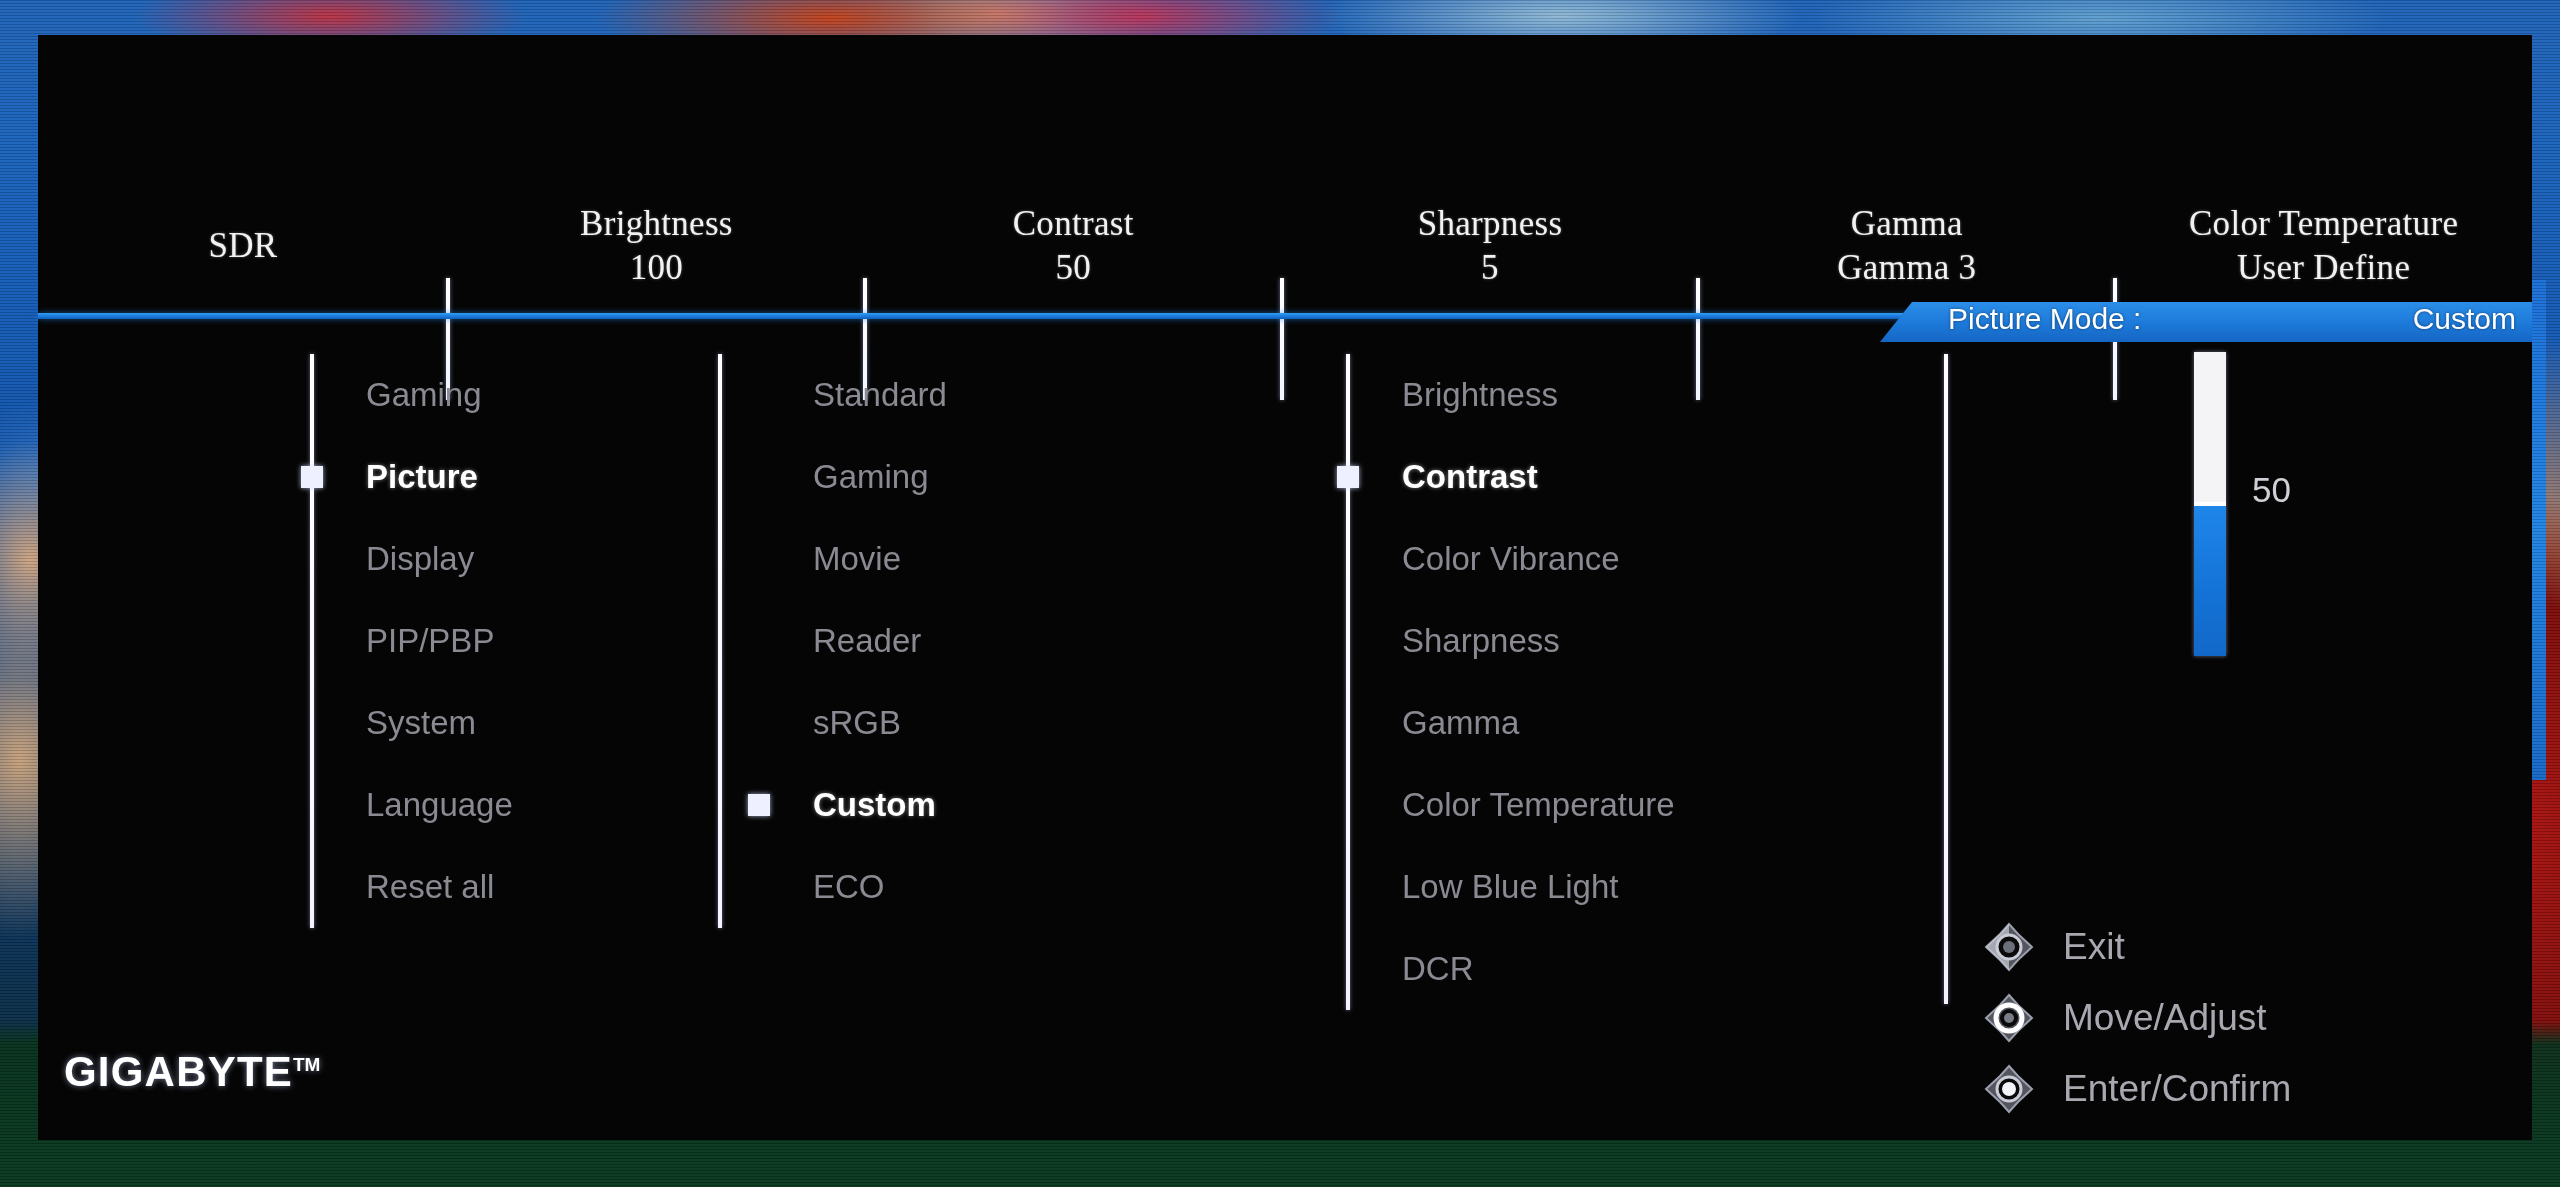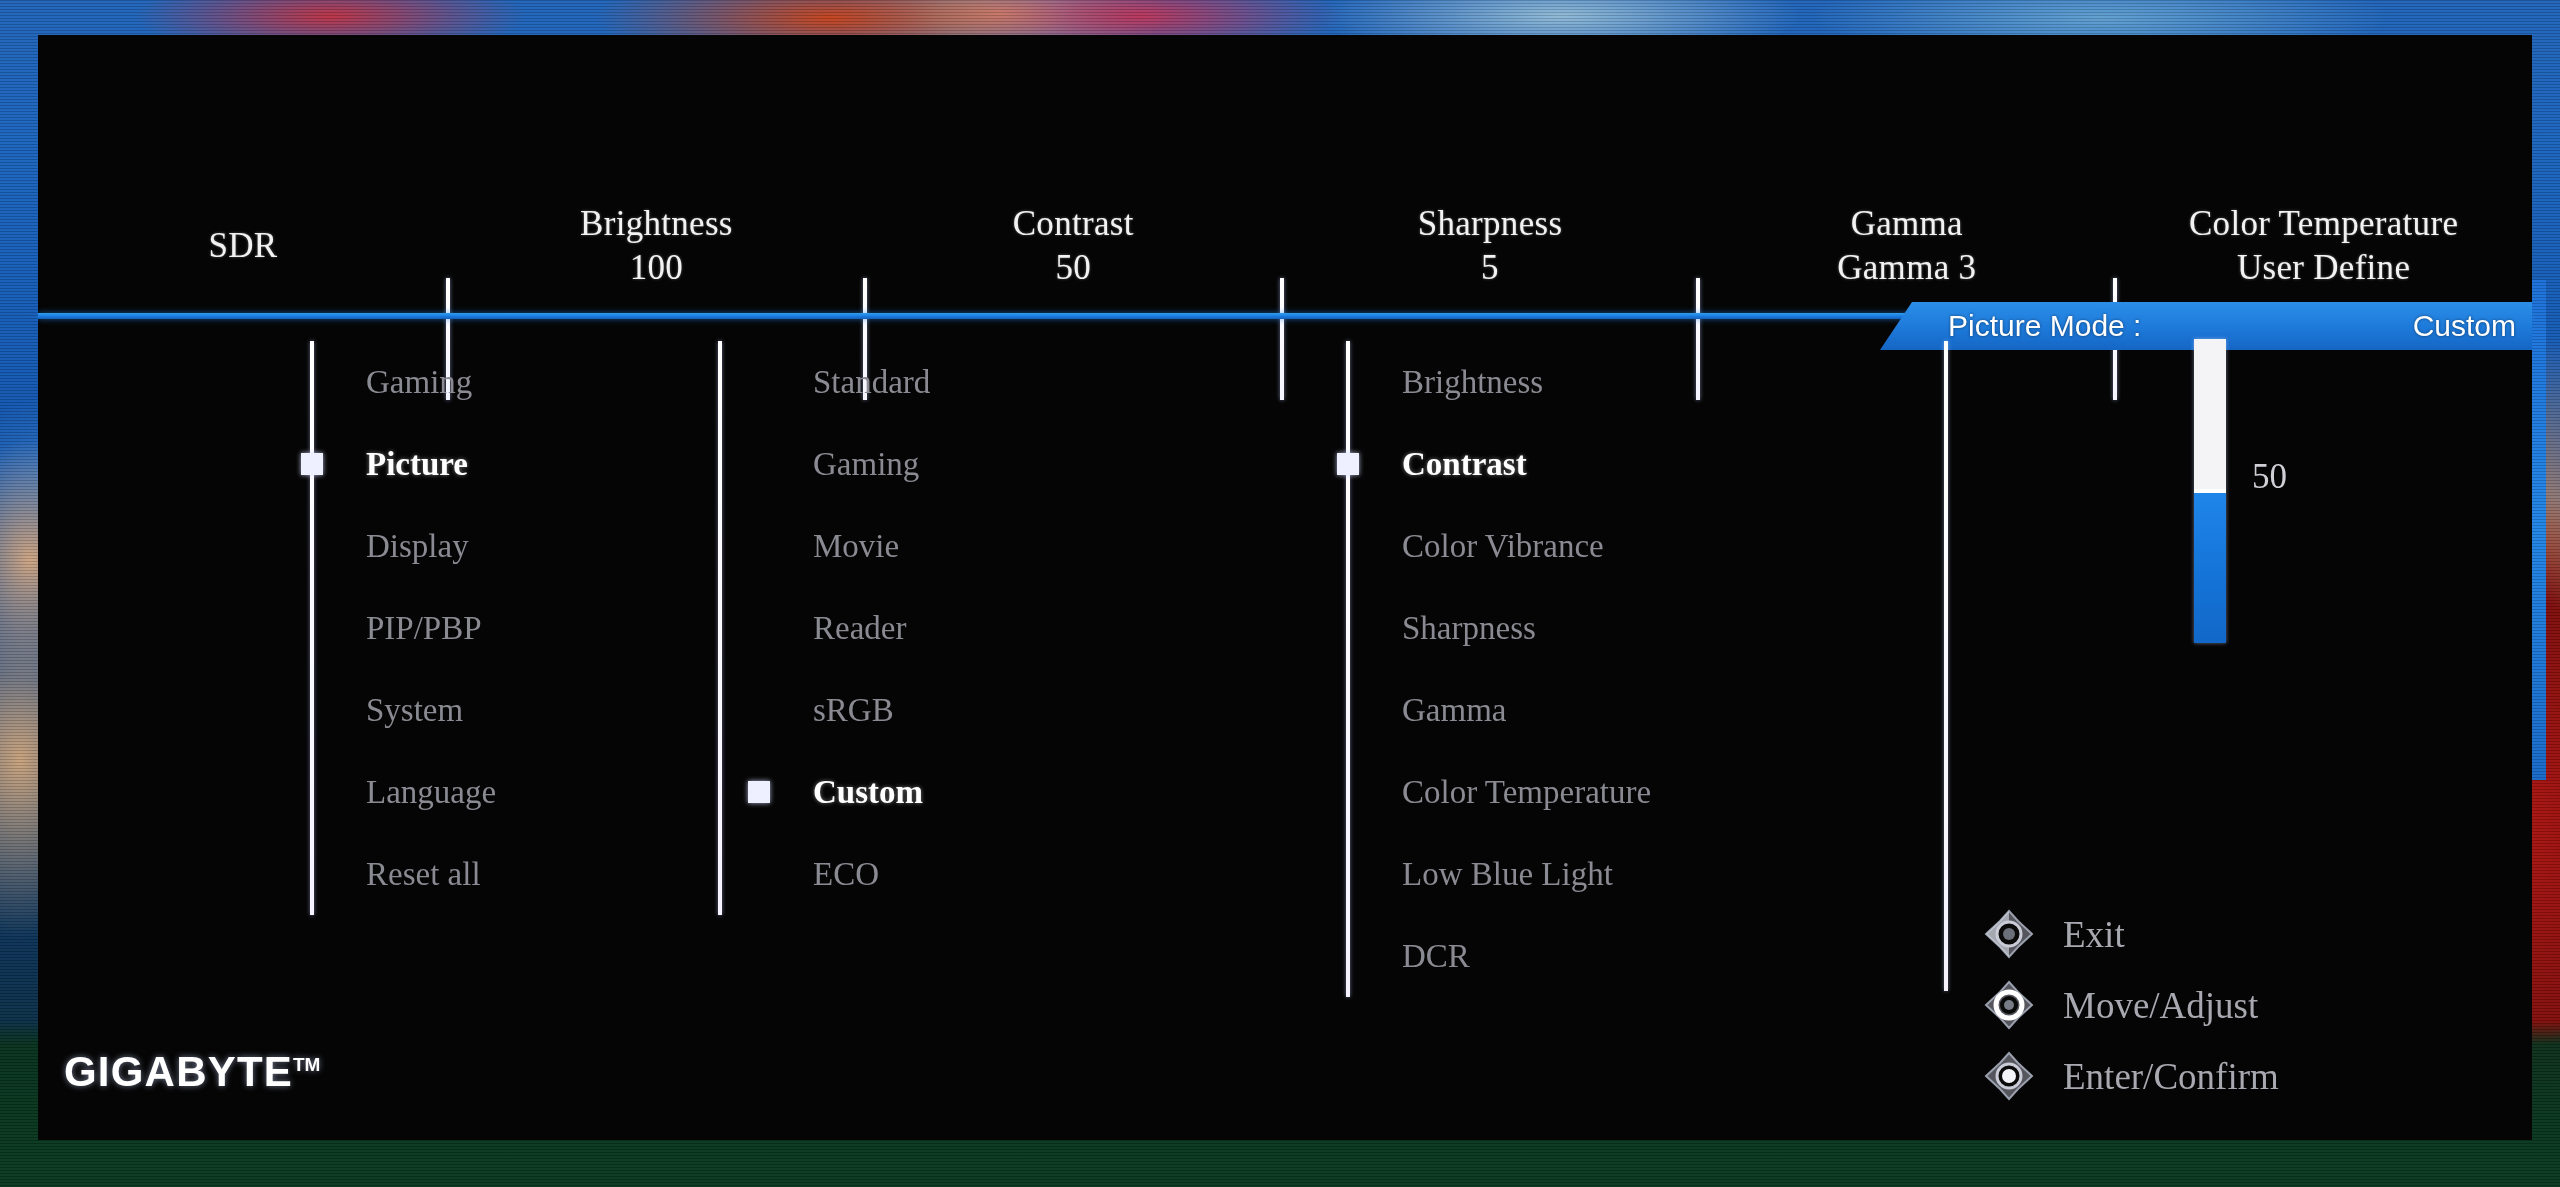--- a/index.html
+++ b/index.html
@@ -125,47 +125,45 @@
     background: linear-gradient(to bottom, #2f9ff0, #1a76dc 60%, #1060b8);
     box-shadow: 0 0 6px rgba(40,130,230,0.6);
   }
 
   
   .mode-banner {
     position: absolute;
     right: 0;
     top: 267px;
     width: 652px;
-    height: 48px;
+    height: 40px;
     background: linear-gradient(to bottom, #2b8ee8, #1d79d9 55%, #1566c4);
     clip-path: polygon(32px 0, 100% 0, 100% 100%, 0 100%);
     display: flex;
-    align-items: center;
     color: #ffffff;
     font-size: 30px;
     text-shadow: 0 0 3px rgba(0,0,0,0.5);
   }
   .mode-banner .mb-label {
     margin-left: 68px;
     white-space: nowrap;
   }
   .mode-banner .mb-value {
     margin-left: auto;
     margin-right: 16px;
     white-space: nowrap;
   }
 
   
   .body {
     position: absolute;
     left: 0;
-    top: 284px;
+    top: 297px;
     width: 100%;
     height: 821px;
-    font-family: Liberation Serif, serif;
   }
 
   .col {
     position: absolute;
     top: 22px;
   }
   .col .rail {
     position: absolute;
     left: 0;
     top: 0;

